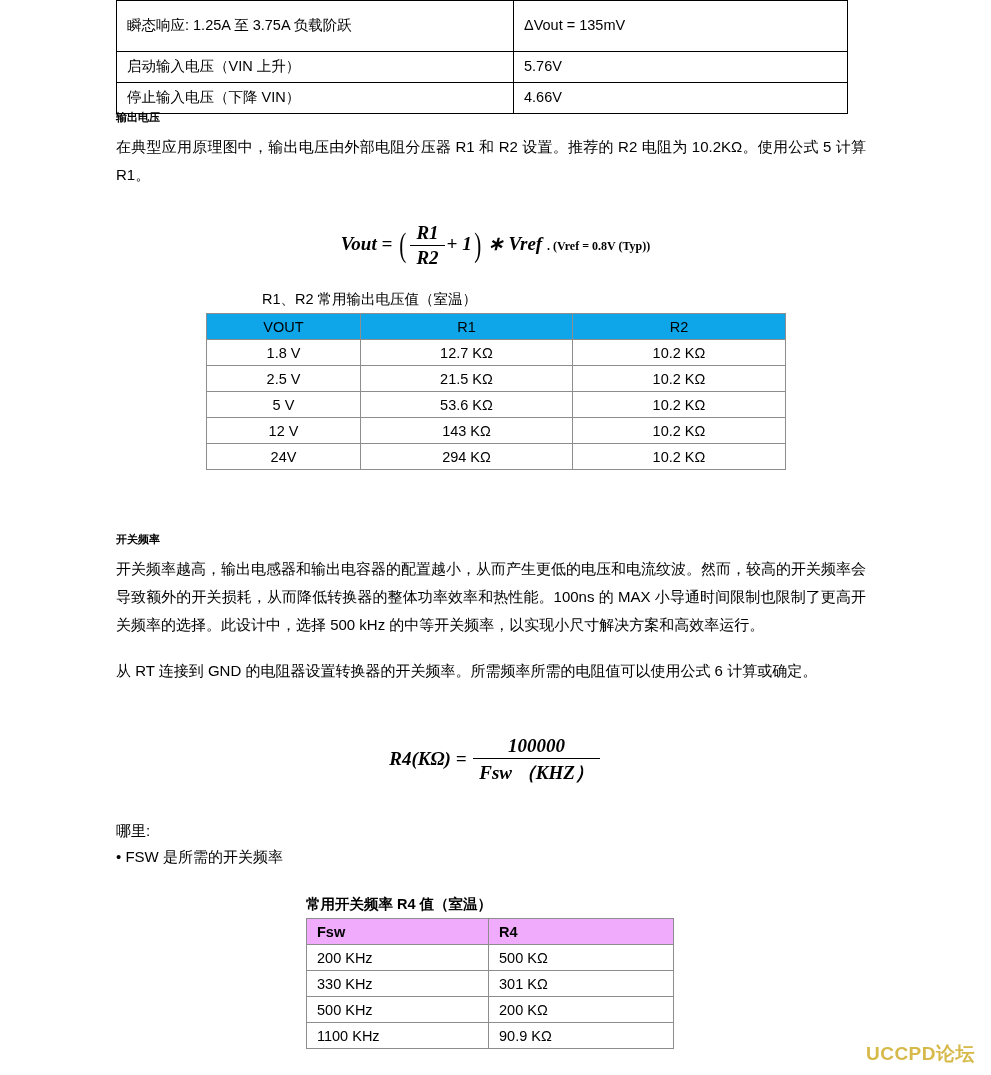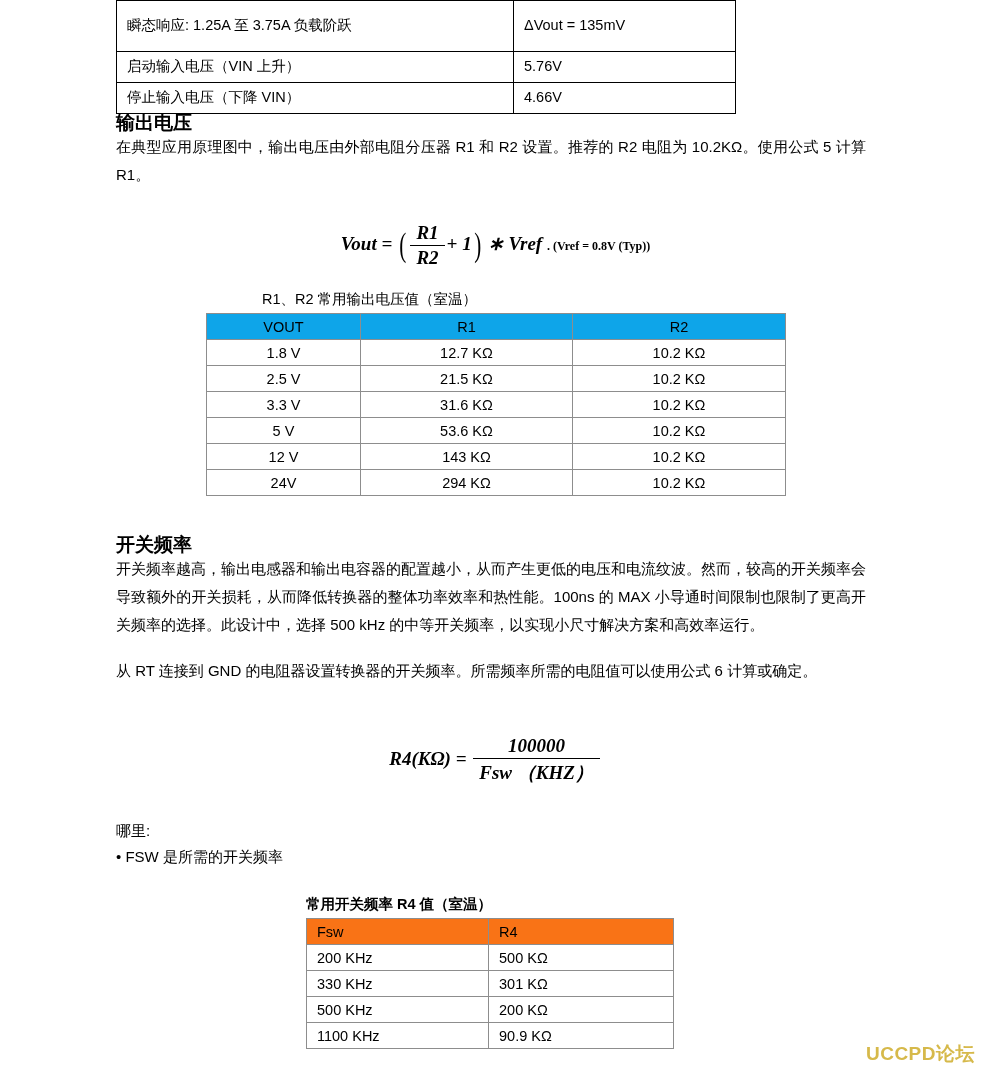--- a/index.html
+++ b/index.html
@@ -20,41 +20,41 @@
     width: 991px;
     height: 1075px;
     overflow: hidden;
   }
 
   
   .spec-table {
     position: absolute;
     left: 116px;
     top: 0px;
-    width: 620px;
+    width: 732px;
     border-collapse: collapse;
     table-layout: fixed;
     border-radius: 11px;
   }
   .spec-table td {
     border: 1px solid #000;
     padding: 4px 10px;
     font-size: 14.5px;
     vertical-align: middle;
     line-height: 1.5;
   }
   .spec-table td.left { width: 376px; }
   .spec-table tr.tall td { height: 42px; }
   .spec-table tr.short td { height: 22px; }
 
   
   .bold-head {
     position: absolute;
     font-weight: bold;
-    font-size: 19px;
+    font-size: 11px;
     left: 116px;
   }
   .para {
     position: absolute;
     left: 116px;
     width: 750px;
     font-size: 15px;
     line-height: 1.85;
     text-align: justify;
     text-justify: inter-ideograph;
@@ -135,22 +135,22 @@
     table-layout: fixed;
   }
   .ftable td {
     border: 1px solid #8d8d8d;
     text-align: left;
     font-size: 14.5px;
     height: 25px;
     padding: 0 0 0 10px;
   }
   .ftable thead td {
-    background: #f97316;
-    font-weight: normal;
+    background: #f0abfc;
+    font-weight: bold;
   }
   .ftable col.f1 { width: 182px; }
   .ftable col.f2 { width: 185px; }
 
   
   .watermark {
     position: absolute;
     right: 16px;
     bottom: 8px;
     color: #d6b94a;
@@ -212,25 +212,20 @@
         <td>1.8 V</td>
         <td>12.7 KΩ</td>
         <td>10.2 KΩ</td>
       </tr>
       <tr>
         <td>2.5 V</td>
         <td>21.5 KΩ</td>
         <td>10.2 KΩ</td>
       </tr>
       <tr>
-        <td>3.3 V</td>
-        <td>31.6 KΩ</td>
-        <td>10.2 KΩ</td>
-      </tr>
-      <tr>
         <td>5 V</td>
         <td>53.6 KΩ</td>
         <td>10.2 KΩ</td>
       </tr>
       <tr>
         <td>12 V</td>
         <td>143 KΩ</td>
         <td>10.2 KΩ</td>
       </tr>
       <tr>

